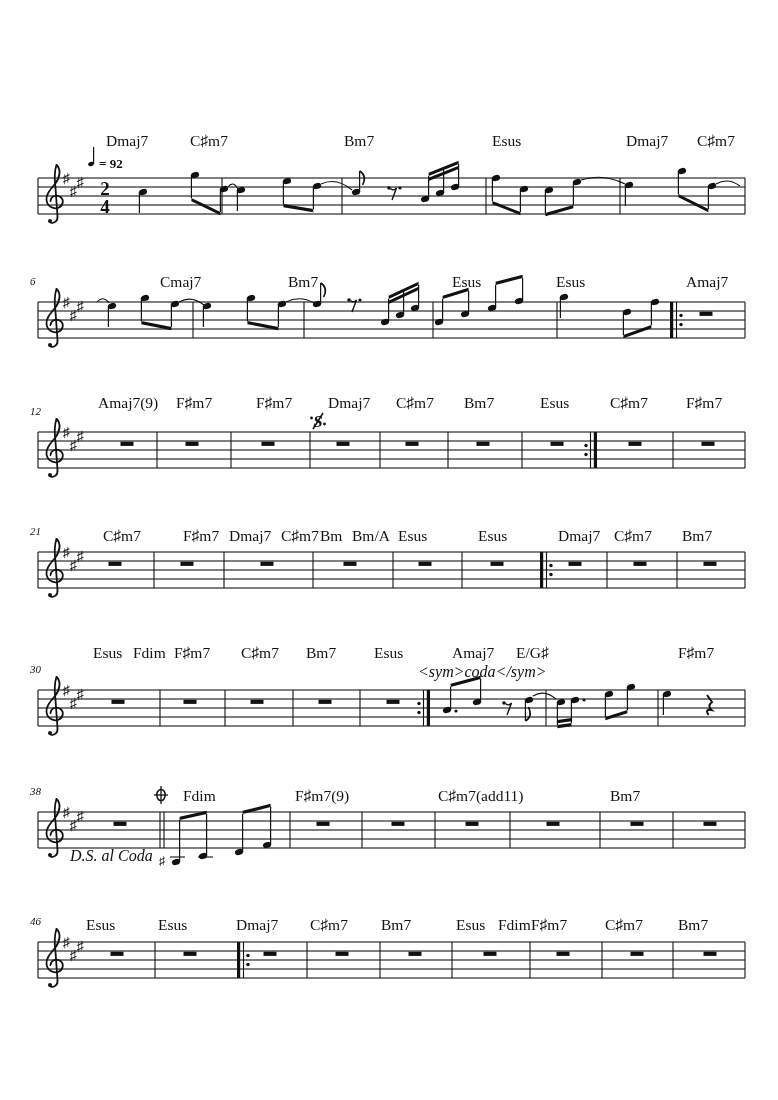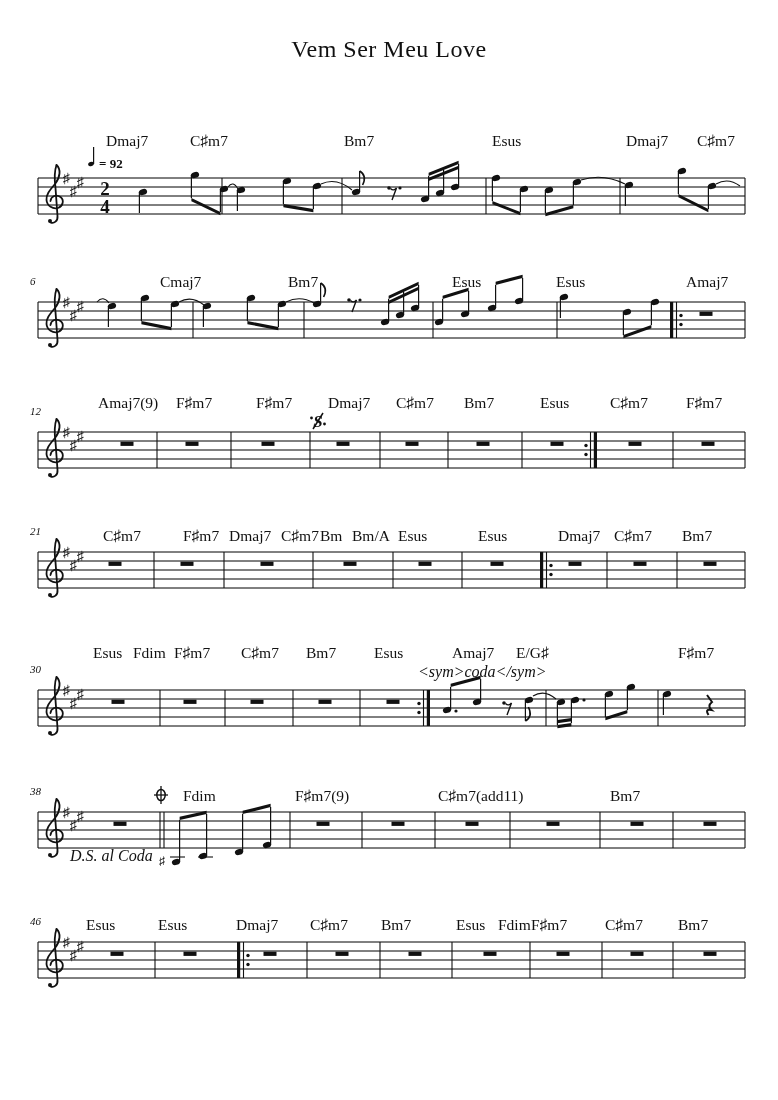--- a/index.html
+++ b/index.html
@@ -6,21 +6,20 @@
   .page{position:relative;width:778px;height:1100px;background:#ffffff;margin:0 auto;
         font-family:"Liberation Serif","DejaVu Serif",serif;overflow:hidden;}
   .title{position:absolute;left:0;top:36px;width:778px;text-align:center;
          font-size:24px;color:#111;letter-spacing:.5px;}
   svg text{font-family:"Liberation Serif","DejaVu Sans",serif;fill:#111;}
 </style>
 </head>
 <body>
 
 <div class="page">
-  <div class="title">Vem Ser Meu Love</div>
   <svg id="score" width="778" height="1100" viewBox="0 0 778 1100" xmlns="http://www.w3.org/2000/svg">
       <g>
         <line x1="38" y1="178" x2="745" y2="178" stroke="#000" stroke-width="1"></line>
         <line x1="38" y1="187" x2="745" y2="187" stroke="#000" stroke-width="1"></line>
         <line x1="38" y1="196" x2="745" y2="196" stroke="#000" stroke-width="1"></line>
         <line x1="38" y1="205" x2="745" y2="205" stroke="#000" stroke-width="1"></line>
         <line x1="38" y1="214" x2="745" y2="214" stroke="#000" stroke-width="1"></line>
         <line x1="38" y1="178" x2="38" y2="214" stroke="#111" stroke-width="1.1"></line>
         <path d="M 56.5 165 C 61 169 60.5 177 55 184
               C 49 191 46 195 46.5 200

